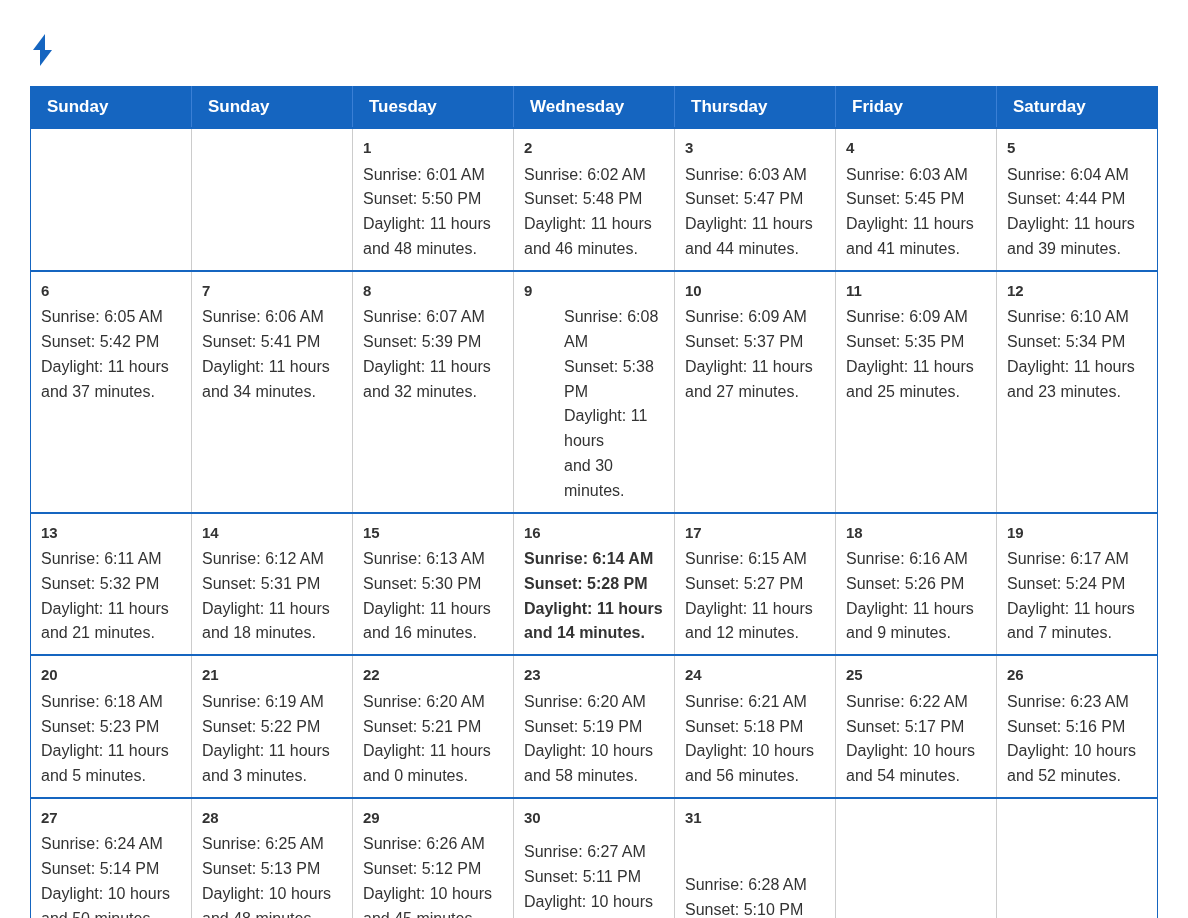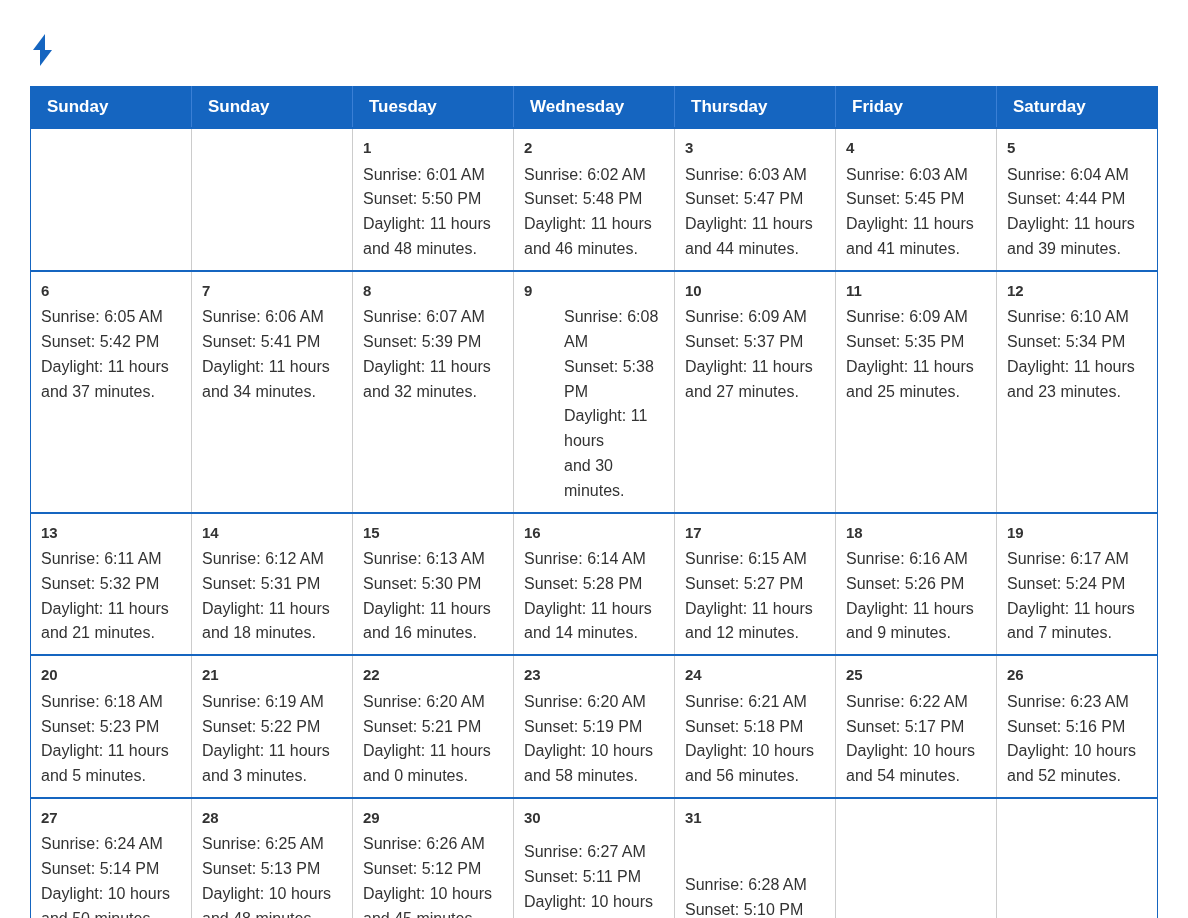--- a/index.html
+++ b/index.html
@@ -247,21 +247,21 @@
         </td>
         <td>
           <span class="day-number">15</span>
           <div class="day-info" style="white-space: pre-line;">Sunrise: 6:13 AM
 Sunset: 5:30 PM
 Daylight: 11 hours
 and 16 minutes.</div>
         </td>
         <td>
           <span class="day-number">16</span>
-          <div class="day-info" style="white-space: pre-line;">Sunrise: 6:14 AM
+          <div class="day-info" style="white-space: pre-line; font-weight: bold;">Sunrise: 6:14 AM
 Sunset: 5:28 PM
 Daylight: 11 hours
 and 14 minutes.</div>
         </td>
         <td>
           <span class="day-number">17</span>
           <div class="day-info" style="white-space: pre-line;">Sunrise: 6:15 AM
 Sunset: 5:27 PM
 Daylight: 11 hours
 and 12 minutes.</div>

